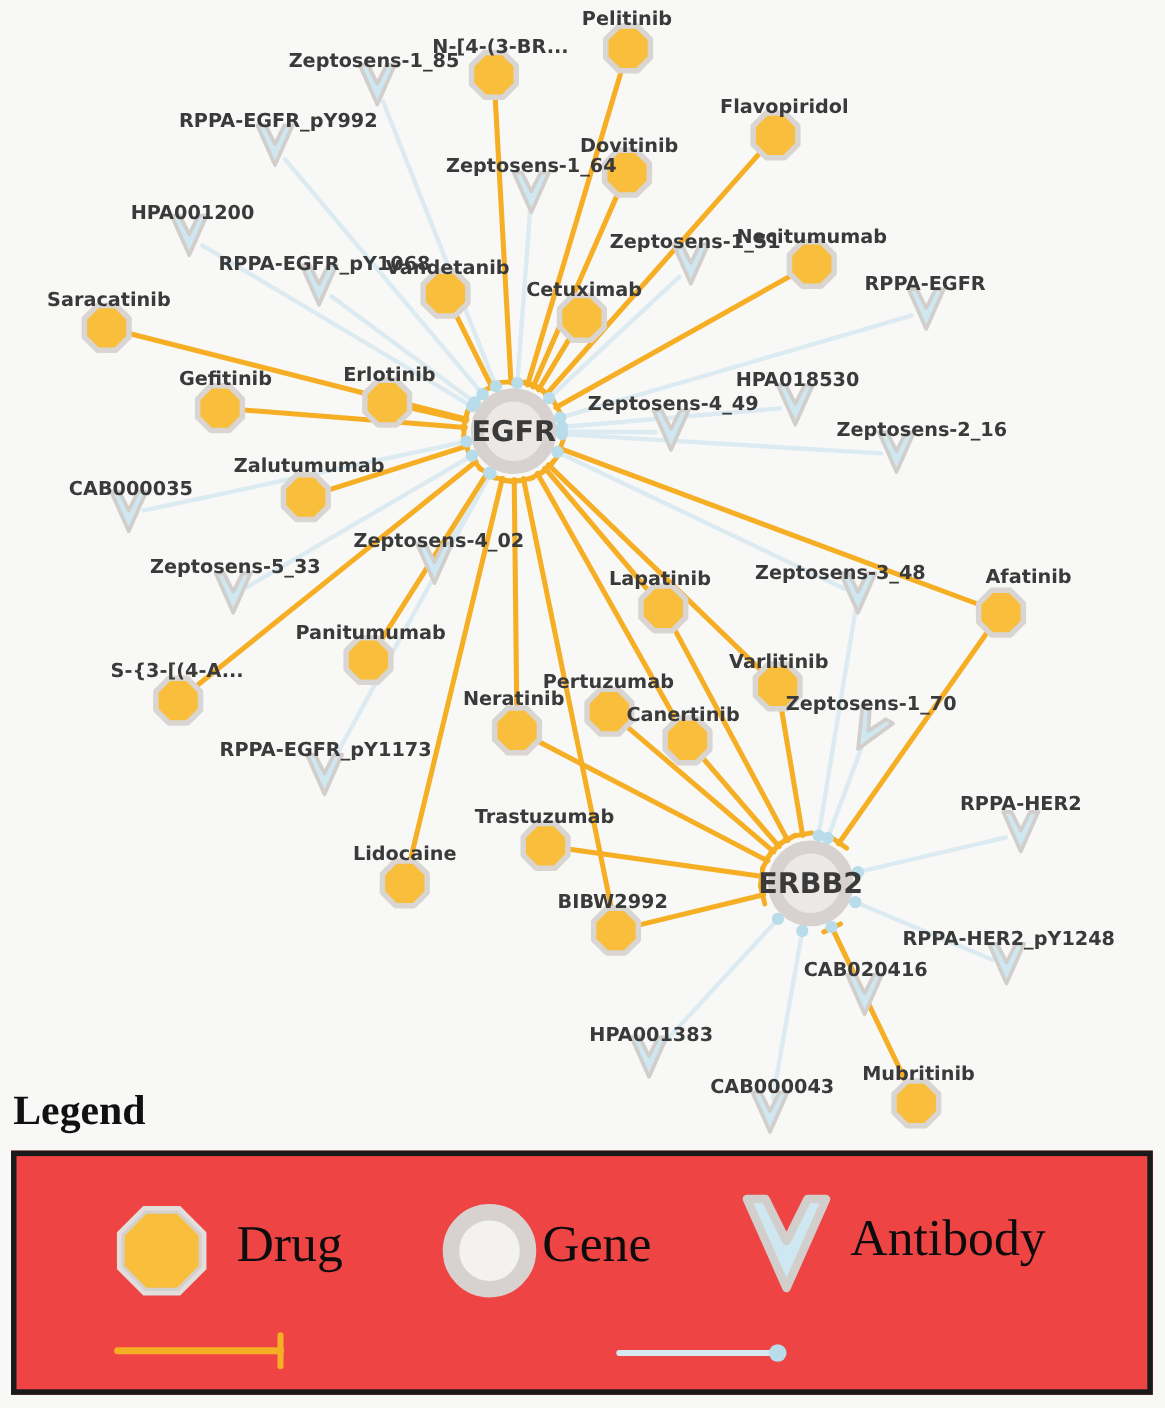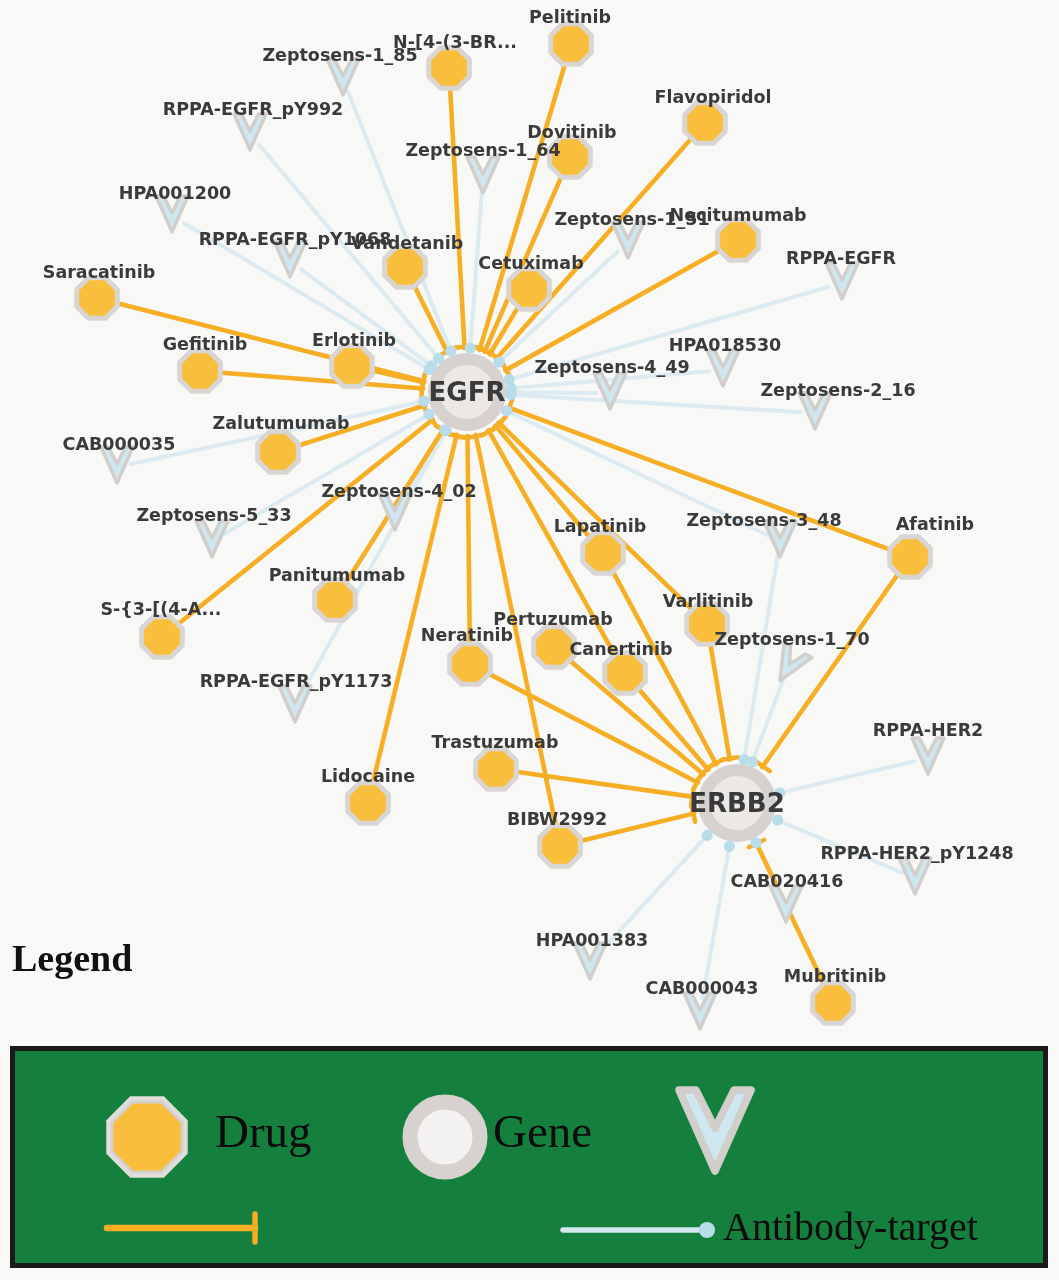--- a/index.html
+++ b/index.html
@@ -3,27 +3,27 @@
 <meta charset="utf-8">
 <style>
   html,body{margin:0;padding:0;}
   body{
     width:1059px;height:1280px;position:relative;overflow:hidden;
     background:#f8f8f6;font-family:"DejaVu Sans", sans-serif;
   }
   #network{position:absolute;left:0;top:0;}
   .graph-label{font-family:"DejaVu Sans",sans-serif;font-weight:bold;fill:#3a3a3a;}
   .legend-title{
-    position:absolute;left:12px;top:936px;
+    position:absolute;left:12px;top:988px;
     font-family:"Liberation Serif","DejaVu Serif",serif;
     font-weight:bold;font-size:38px;color:#111;
   }
   .legend-box{
     position:absolute;left:10px;top:1046px;width:1028px;height:212px;
-    border:5px solid #1a1a1a;background:#15803d;
+    border:5px solid #1a1a1a;background:#ef4444;
   }
   .legend-box svg{position:absolute;left:0;top:0;}
   .legend-text{
     position:absolute;font-family:"Liberation Serif","DejaVu Serif",serif;
     color:#0c0c0c;white-space:nowrap;
   }
   .lt-big{font-size:47px;}
   .lt-med{font-size:40px;}
 </style>
 </head>
@@ -338,14 +338,14 @@
       <g transform="translate(700,84) scale(2.25)">
         <path d="M -16 -20 L 0 16 L 16 -20 L 8.5 -20 L 0 -3 L -8.5 -20 Z" fill="#cfe7f0" stroke="#d2cecb" stroke-width="3.4" stroke-linejoin="round"></path>
       </g>
       <line x1="92" y1="177" x2="240" y2="177" stroke="#f6ae24" stroke-width="6.5" stroke-linecap="round"></line>
       <line x1="240" y1="163" x2="240" y2="191" stroke="#f6ae24" stroke-width="5.5" stroke-linecap="round"></line>
       <line x1="548" y1="179" x2="692" y2="179" stroke="#d5e8ef" stroke-width="5.5" stroke-linecap="round"></line>
       <circle cx="692" cy="179" r="8" fill="#b8dcea"></circle>
     </svg>
   <span class="legend-text lt-big" style="left:200px;top:53px;">Drug</span>
   <span class="legend-text lt-big" style="left:478px;top:53px;">Gene</span>
-  <span class="legend-text lt-med" style="left:708px;top:152px;">Antibody-target</span>
+  <span class="legend-text lt-big" style="left:758px;top:48px;">Antibody</span>
 </div>
 
 </body></html>

